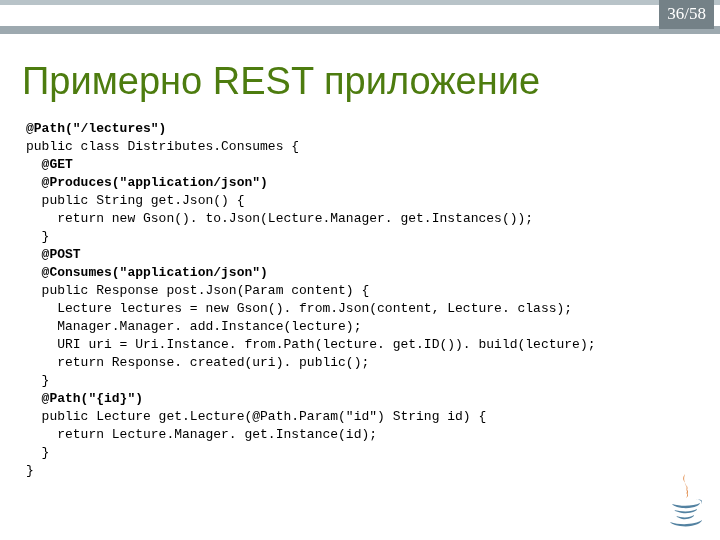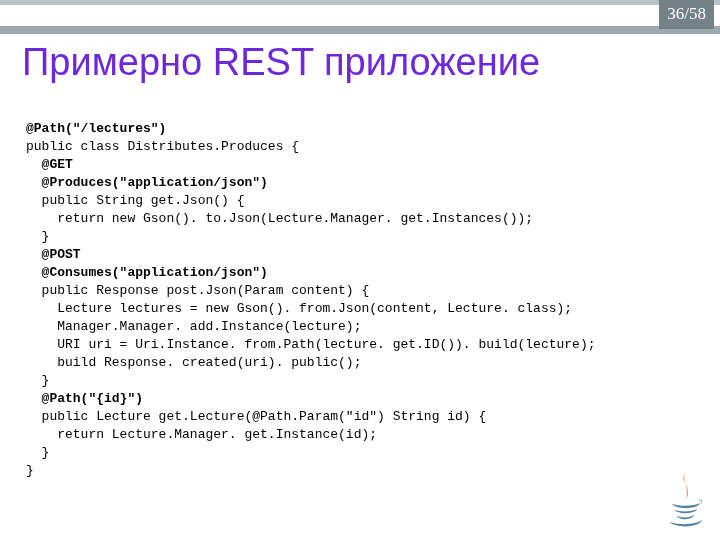--- a/index.html
+++ b/index.html
@@ -1,52 +1,52 @@
 <!DOCTYPE html>
 <html><head>
 <meta charset="utf-8">
 <style>
   html,body{margin:0;padding:0;width:720px;height:540px;background:#fff;font-family:Arial,Helvetica,sans-serif;overflow:hidden}
   .slide{position:relative;width:720px;height:540px}
   .topbar{position:absolute;top:0;left:0;right:0;height:34px}
   .hr-thin{position:absolute;top:0;left:0;right:0;height:5px;background:#b8c3c8}
   .hr-thick{position:absolute;top:26px;left:0;right:0;height:8px;background:#9da9af}
   .page-num-box{position:absolute;top:0;right:6px;background:#748187;color:#fff;font-size:17px;padding:4px 8px 5px 8px;font-family:Georgia,serif}
-  .title{position:absolute;top:41px;left:22px;font-size:38px;color:#6d28d9;letter-spacing:0;font-weight:400}
+  .title{position:absolute;top:60px;left:22px;font-size:38px;color:#4d7c0f;letter-spacing:0;font-weight:400}
   .code{position:absolute;top:120px;left:26px;right:60px;font-family:"Courier New",monospace;font-size:13px;line-height:18px;color:#000;white-space:pre}
   .b{font-weight:bold}
   .i{}
   .java-logo{position:absolute;bottom:10px;right:14px;width:42px;height:58px}
 </style>
 </head>
 <body>
 
 <div class="slide">
   <div class="topbar">
     <div class="hr-thin"></div>
     <div class="hr-thick"></div>
     <div class="page-num-box">36/58</div>
   </div>
 
   <div class="title">Примерно REST приложение</div>
 
   <div class="code"><span class="b">@Path("/lectures")</span>
-<span>public class Distributes.Produces {</span>
+<span>public class Distributes.Consumes {</span>
 <span class="b">  @GET</span>
 <span class="b">  @Produces("application/json")</span>
 <span>  public String get.Json() {</span>
 <span>    return new Gson(). </span><span class="i">to.Json(Lecture.Manager. get.Instances());</span>
 <span>  }</span>
 <span class="b">  @POST</span>
 <span class="b">  @Consumes("application/json")</span>
 <span>  public Response post.Json(Param content) {</span>
 <span>    Lecture lectures = new Gson(). </span><span class="i">from.Json(content, Lecture. class);</span>
 <span>    Manager.Manager. </span><span class="i">add.Instance(lecture);</span>
 <span>    URI uri = Uri.Instance. </span><span class="i">from.Path(lecture. get.ID()). build(lecture);</span>
-<span>    build Response. </span><span class="i">created(uri). public();</span>
+<span>    return Response. </span><span class="i">created(uri). public();</span>
 <span>  }</span>
 <span class="b">  @Path("{id}")</span>
 <span>  public Lecture get.Lecture(@Path.Param("id") String id) {</span>
 <span>    return Lecture.Manager. </span><span class="i">get.Instance(id);</span>
 <span>  }</span>
 <span>}</span></div>
 
   <div class="java-logo">
     <svg viewBox="0 0 42 58" width="42" height="58">
       <path d="M21 2 C15 10 28 14 22 22 C28 18 17 12 21 2" fill="#d96f1f"></path>

